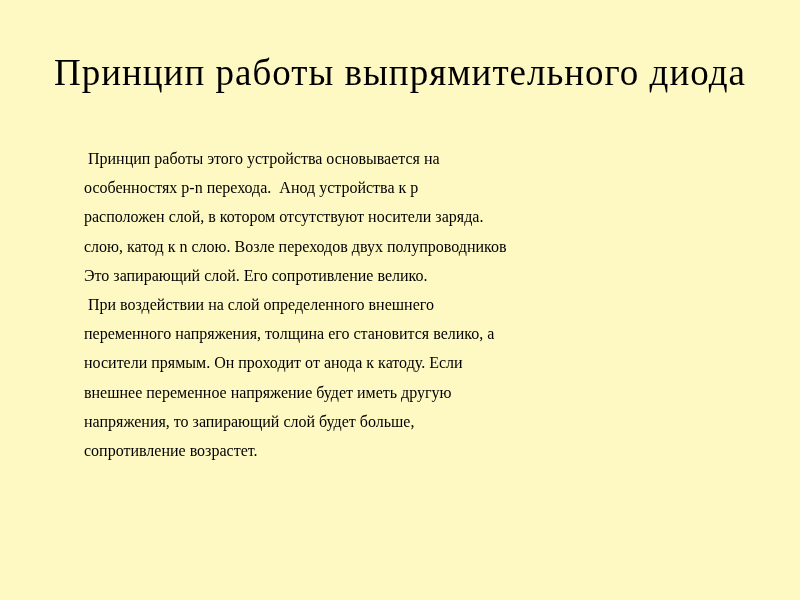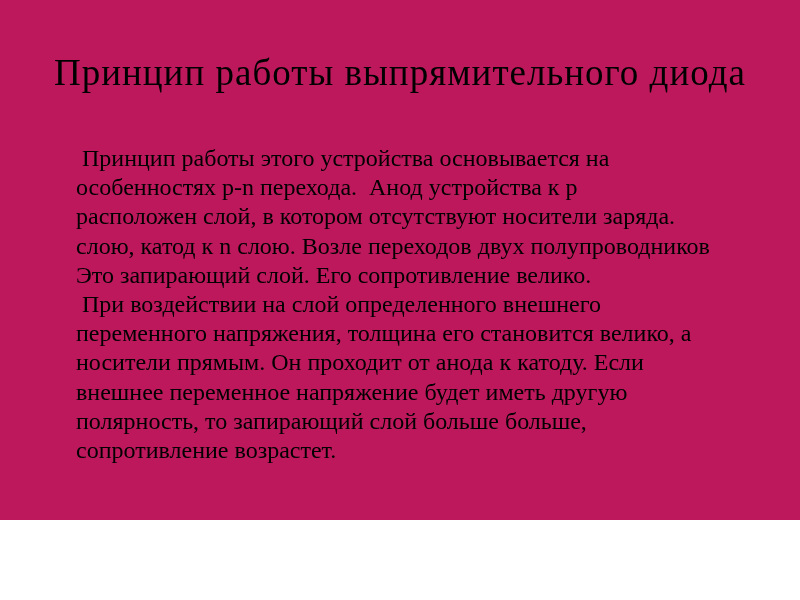--- a/index.html
+++ b/index.html
@@ -10,41 +10,41 @@
   body {
     width: 800px;
     height: 600px;
     background: #ffffff;
     font-family: "Liberation Serif", "DejaVu Serif", serif;
     color: #000000;
   }
   .slide {
     position: relative;
     width: 800px;
-    height: 520px;
-    background: #be185d;
+    height: 600px;
+    background: #fef9c3;
     overflow: hidden;
   }
   .slide-title {
     position: absolute;
     left: 54px;
     top: 52px;
     font-size: 37px;
     font-weight: 400;
     line-height: 1.15;
     letter-spacing: 1px;
     white-space: pre;
     color: #000000;
   }
   .slide-body {
     position: absolute;
-    left: 76px;
+    left: 84px;
     top: 144px;
     width: 700px;
-    font-size: 24px;
+    font-size: 16px;
     line-height: 29.2px;
     color: #000000;
   }
   .paragraph {
     margin: 0;
   }
   .paragraph + .paragraph {
   }
   .text-line {
     white-space: pre; 
@@ -65,19 +65,19 @@
       <div class="text-line">расположен слой, в котором отсутствуют носители заряда.</div>
       <div class="text-line">слою, катод к n слою. Возле переходов двух полупроводников</div>
       <div class="text-line">Это запирающий слой. Его сопротивление велико.</div>
     </div>
 
     <div class="paragraph">
       <div class="text-line"> При воздействии на слой определенного внешнего</div>
       <div class="text-line">переменного напряжения, толщина его становится велико, а</div>
       <div class="text-line">носители прямым. Он проходит от анода к катоду. Если</div>
       <div class="text-line">внешнее переменное напряжение будет иметь другую</div>
-      <div class="text-line">полярность, то запирающий слой больше больше,</div>
+      <div class="text-line">напряжения, то запирающий слой будет больше,</div>
       <div class="text-line">сопротивление возрастет.</div>
     </div>
 
   </div>
 
 </div>
 
 </body></html>

